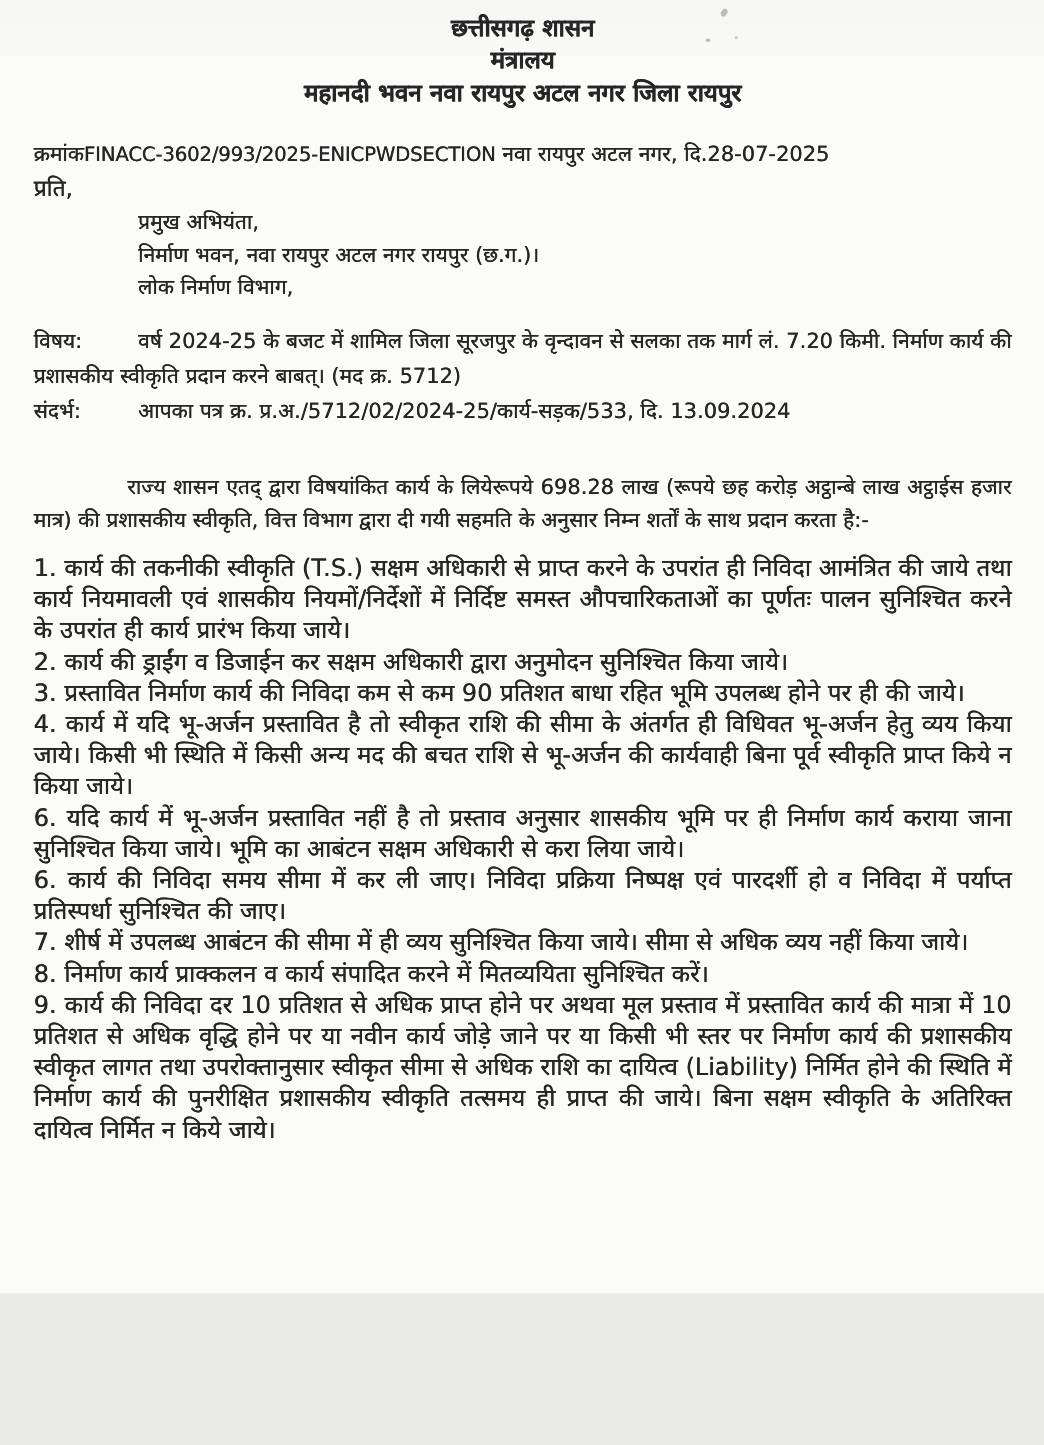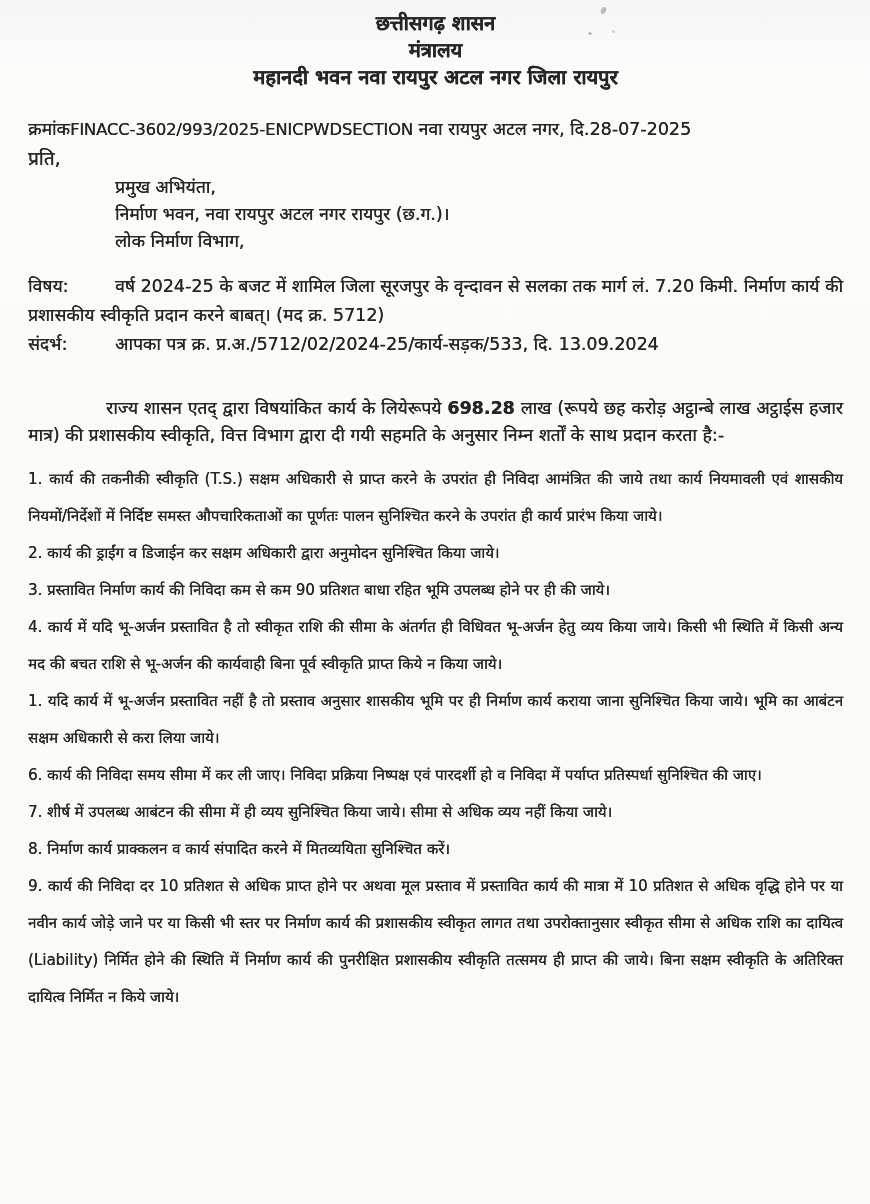--- a/index.html
+++ b/index.html
@@ -3,21 +3,21 @@
 <meta charset="utf-8">
 <style>
   html, body {
     margin: 0;
     padding: 0;
     background: #e9e9e7;
   }
   .page {
     position: relative;
     width: 870px;
-    height: 1204px;
+    height: 1078px;
     margin: 0 auto;
     box-sizing: border-box;
     padding: 8px 27px 0 28px;
     overflow: hidden;
     background: linear-gradient(180deg, #f5f5f3 0px, #fbfbf9 60px, #fbfbf8 300px, #fafaf7 100%);
     font-family: "DejaVu Sans", sans-serif;
     color: #262626;
     text-shadow: 0.25px 0 0 currentColor; 
   }
   
@@ -70,26 +70,26 @@
     font-size: 17.5px;
     letter-spacing: 1px;
   }
   .bodypara {
     margin: 36px 0 0;
     text-indent: 78px;
     font-size: 17.5px;
     line-height: 26.5px;
     text-align: justify;
   }
-  .bodypara .amount { font-weight: bold; }
+  .bodypara .amount { font-weight: normal; }
   .conditions { margin-top: 13px; }
   .conditions p {
     margin: 0;
-    font-size: 15px;
-    line-height: 37px;
+    font-size: 20px;
+    line-height: 26px;
     text-align: justify;
   }
 </style>
 </head>
 <body>
 
 <div class="page">
 
   <div class="speck s1"></div>
   <div class="speck s2"></div>
@@ -116,20 +116,20 @@
   <p class="labelled refrow"><span class="lbl">संदर्भ:</span><span>आपका पत्र क्र. प्र.अ./5712/02/2024-25/कार्य-सड़क/533, दि. 13.09.2024</span></p>
 
 
   <p class="bodypara"><span>राज्य शासन एतद् द्वारा विषयांकित कार्य के लियेरूपये </span><span class="amount">698.28</span><span> लाख (रूपये छह करोड़ अट्ठान्बे लाख अट्ठाईस हजार मात्र) की प्रशासकीय स्वीकृति, वित्त विभाग द्वारा दी गयी सहमति के अनुसार निम्न शर्तों के साथ प्रदान करता है:-</span></p>
 
   <div class="conditions">
     <p>1. कार्य की तकनीकी स्वीकृति (T.S.) सक्षम अधिकारी से प्राप्त करने के उपरांत ही निविदा आमंत्रित की जाये तथा कार्य नियमावली एवं शासकीय नियमों/निर्देशों में निर्दिष्ट समस्त औपचारिकताओं का पूर्णतः पालन सुनिश्चित करने के उपरांत ही कार्य प्रारंभ किया जाये।</p>
     <p>2. कार्य की ड्राईंग व डिजाईन कर सक्षम अधिकारी द्वारा अनुमोदन सुनिश्चित किया जाये।</p>
     <p>3. प्रस्तावित निर्माण कार्य की निविदा कम से कम 90 प्रतिशत बाधा रहित भूमि उपलब्ध होने पर ही की जाये।</p>
     <p>4. कार्य में यदि भू-अर्जन प्रस्तावित है तो स्वीकृत राशि की सीमा के अंतर्गत ही विधिवत भू-अर्जन हेतु व्यय किया जाये। किसी भी स्थिति में किसी अन्य मद की बचत राशि से भू-अर्जन की कार्यवाही बिना पूर्व स्वीकृति प्राप्त किये न किया जाये।</p>
-    <p>1. यदि कार्य में भू-अर्जन प्रस्तावित नहीं है तो प्रस्ताव अनुसार शासकीय भूमि पर ही निर्माण कार्य कराया जाना सुनिश्चित किया जाये। भूमि का आबंटन सक्षम अधिकारी से करा लिया जाये।</p>
+    <p>6. यदि कार्य में भू-अर्जन प्रस्तावित नहीं है तो प्रस्ताव अनुसार शासकीय भूमि पर ही निर्माण कार्य कराया जाना सुनिश्चित किया जाये। भूमि का आबंटन सक्षम अधिकारी से करा लिया जाये।</p>
     <p>6. कार्य की निविदा समय सीमा में कर ली जाए। निविदा प्रक्रिया निष्पक्ष एवं पारदर्शी हो व निविदा में पर्याप्त प्रतिस्पर्धा सुनिश्चित की जाए।</p>
     <p>7. शीर्ष में उपलब्ध आबंटन की सीमा में ही व्यय सुनिश्चित किया जाये। सीमा से अधिक व्यय नहीं किया जाये।</p>
     <p>8. निर्माण कार्य प्राक्कलन व कार्य संपादित करने में मितव्ययिता सुनिश्चित करें।</p>
     <p>9. कार्य की निविदा दर 10 प्रतिशत से अधिक प्राप्त होने पर अथवा मूल प्रस्ताव में प्रस्तावित कार्य की मात्रा में 10 प्रतिशत से अधिक वृद्धि होने पर या नवीन कार्य जोड़े जाने पर या किसी भी स्तर पर निर्माण कार्य की प्रशासकीय स्वीकृत लागत तथा उपरोक्तानुसार स्वीकृत सीमा से अधिक राशि का दायित्व (Liability) निर्मित होने की स्थिति में निर्माण कार्य की पुनरीक्षित प्रशासकीय स्वीकृति तत्समय ही प्राप्त की जाये। बिना सक्षम स्वीकृति के अतिरिक्त दायित्व निर्मित न किये जाये।</p>
   </div>
 
 </div>
 
 </body></html>

